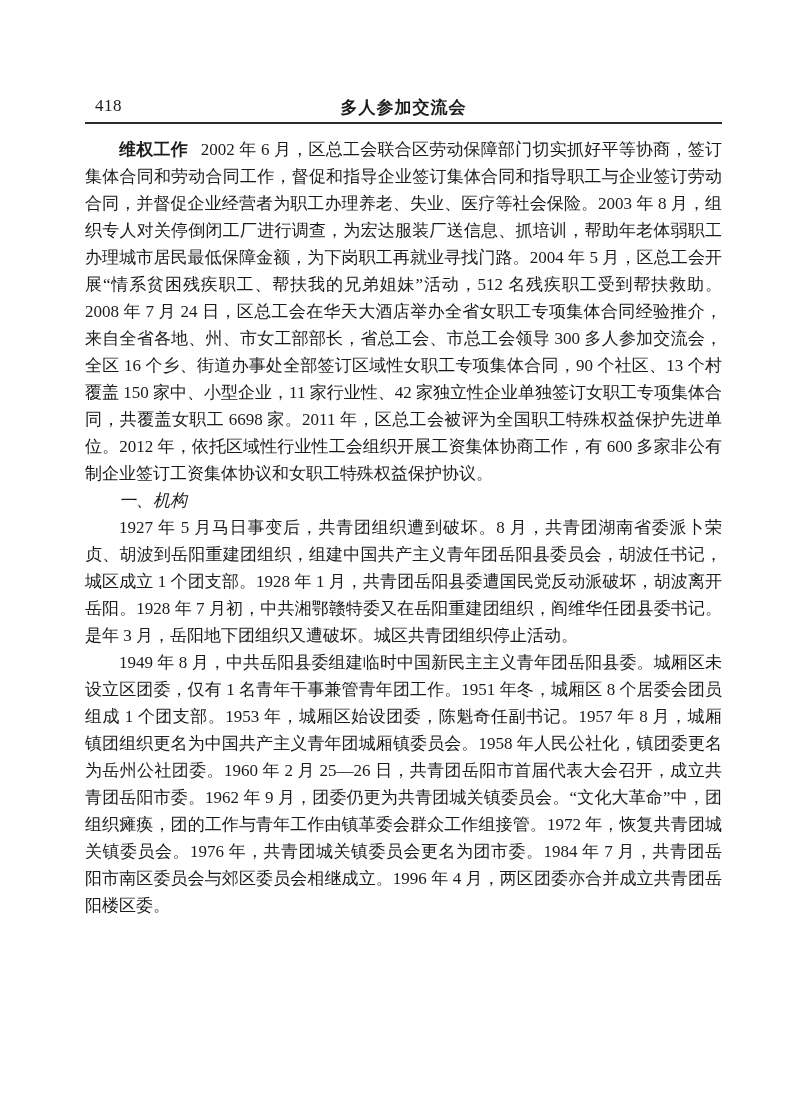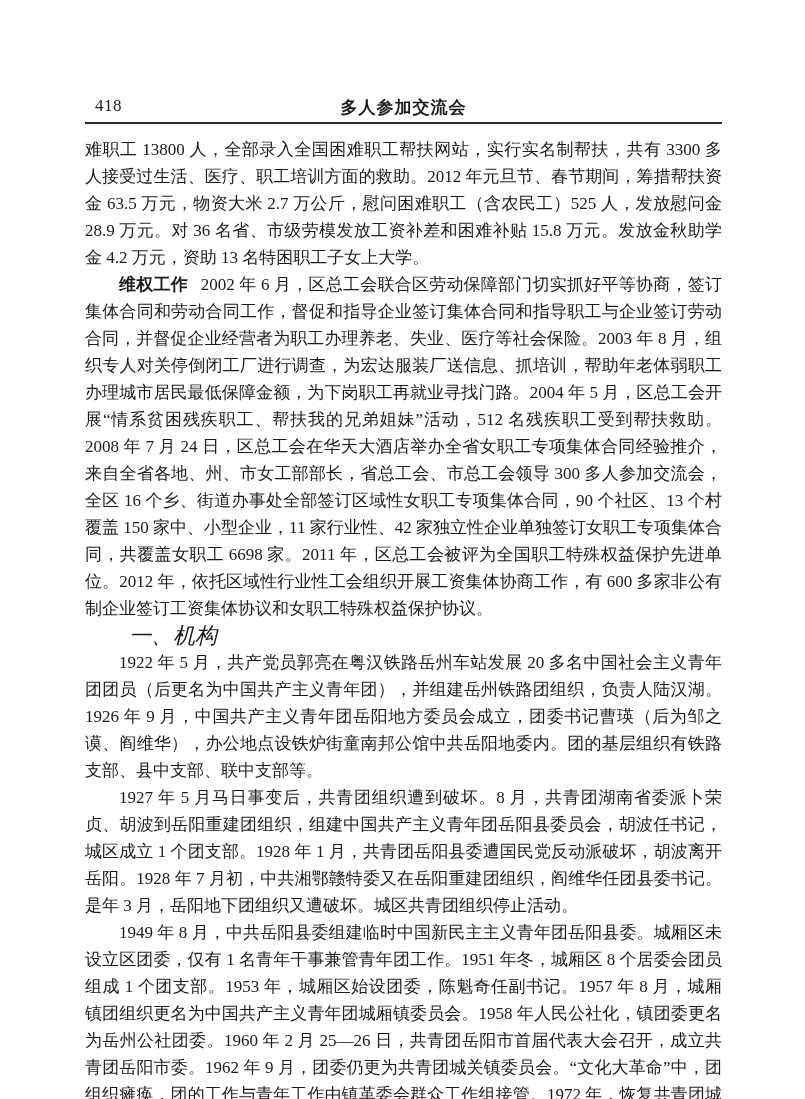--- a/index.html
+++ b/index.html
@@ -66,46 +66,44 @@
     font-size: 27px;
     line-height: 30px;
     text-align: center;
     text-indent: 0;
     letter-spacing: 1px;
     margin: 37px 0 27px 0;
     color: #141414;
   }
   .subsection-heading {
     font-style: italic;
-    font-size: 22px;
+    font-size: 17px;
     line-height: 27px;
     text-indent: 2em;
     margin: 0 0 11px 0;
   }
 </style>
 </head>
 <body>
 
 <div class="page">
 
   <div class="page-header">
     <span class="page-number">418</span>
     <div class="book-title">多人参加交流会</div>
   </div>
 
   <div class="body-text">
 
-    <p class="no-indent">难职工 13800 人，全部录入全国困难职工帮扶网站，实行实名制帮扶，共有 3300 多人接受过生活、医疗、职工培训方面的救助。2012 年元旦节、春节期间，筹措帮扶资金 63.5 万元，物资大米 2.7 万公斤，慰问困难职工（含农民工）525 人，发放慰问金 28.9 万元。对 36 名省、市级劳模发放工资补差和困难补贴 15.8 万元。发放金秋助学金 4.2 万元，资助 13 名特困职工子女上大学。</p>
 
     <p><span class="runin-label">维权工作</span><span>2002 年 6 月，区总工会联合区劳动保障部门切实抓好平等协商，签订集体合同和劳动合同工作，督促和指导企业签订集体合同和指导职工与企业签订劳动合同，并督促企业经营者为职工办理养老、失业、医疗等社会保险。2003 年 8 月，组织专人对关停倒闭工厂进行调查，为宏达服装厂送信息、抓培训，帮助年老体弱职工办理城市居民最低保障金额，为下岗职工再就业寻找门路。2004 年 5 月，区总工会开展“情系贫困残疾职工、帮扶我的兄弟姐妹”活动，512 名残疾职工受到帮扶救助。2008 年 7 月 24 日，区总工会在华天大酒店举办全省女职工专项集体合同经验推介，来自全省各地、州、市女工部部长，省总工会、市总工会领导 300 多人参加交流会，全区 16 个乡、街道办事处全部签订区域性女职工专项集体合同，90 个社区、13 个村覆盖 150 家中、小型企业，11 家行业性、42 家独立性企业单独签订女职工专项集体合同，共覆盖女职工 6698 家。2011 年，区总工会被评为全国职工特殊权益保护先进单位。2012 年，依托区域性行业性工会组织开展工资集体协商工作，有 600 多家非公有制企业签订工资集体协议和女职工特殊权益保护协议。</span></p>
 
 
     <p class="subsection-heading">一、机构</p>
 
-    <p>1922 年 5 月，共产党员郭亮在粤汉铁路岳州车站发展 20 多名中国社会主义青年团团员（后更名为中国共产主义青年团），并组建岳州铁路团组织，负责人陆汉湖。1926 年 9 月，中国共产主义青年团岳阳地方委员会成立，团委书记曹瑛（后为邹之谟、阎维华），办公地点设铁炉街童南邦公馆中共岳阳地委内。团的基层组织有铁路支部、县中支部、联中支部等。</p>
 
     <p>1927 年 5 月马日事变后，共青团组织遭到破坏。8 月，共青团湖南省委派卜荣贞、胡波到岳阳重建团组织，组建中国共产主义青年团岳阳县委员会，胡波任书记，城区成立 1 个团支部。1928 年 1 月，共青团岳阳县委遭国民党反动派破坏，胡波离开岳阳。1928 年 7 月初，中共湘鄂赣特委又在岳阳重建团组织，阎维华任团县委书记。是年 3 月，岳阳地下团组织又遭破坏。城区共青团组织停止活动。</p>
 
     <p>1949 年 8 月，中共岳阳县委组建临时中国新民主主义青年团岳阳县委。城厢区未设立区团委，仅有 1 名青年干事兼管青年团工作。1951 年冬，城厢区 8 个居委会团员组成 1 个团支部。1953 年，城厢区始设团委，陈魁奇任副书记。1957 年 8 月，城厢镇团组织更名为中国共产主义青年团城厢镇委员会。1958 年人民公社化，镇团委更名为岳州公社团委。1960 年 2 月 25—26 日，共青团岳阳市首届代表大会召开，成立共青团岳阳市委。1962 年 9 月，团委仍更为共青团城关镇委员会。“文化大革命”中，团组织瘫痪，团的工作与青年工作由镇革委会群众工作组接管。1972 年，恢复共青团城关镇委员会。1976 年，共青团城关镇委员会更名为团市委。1984 年 7 月，共青团岳阳市南区委员会与郊区委员会相继成立。1996 年 4 月，两区团委亦合并成立共青团岳阳楼区委。</p>
 
   </div>
 
 </div>
 
 </body></html>

